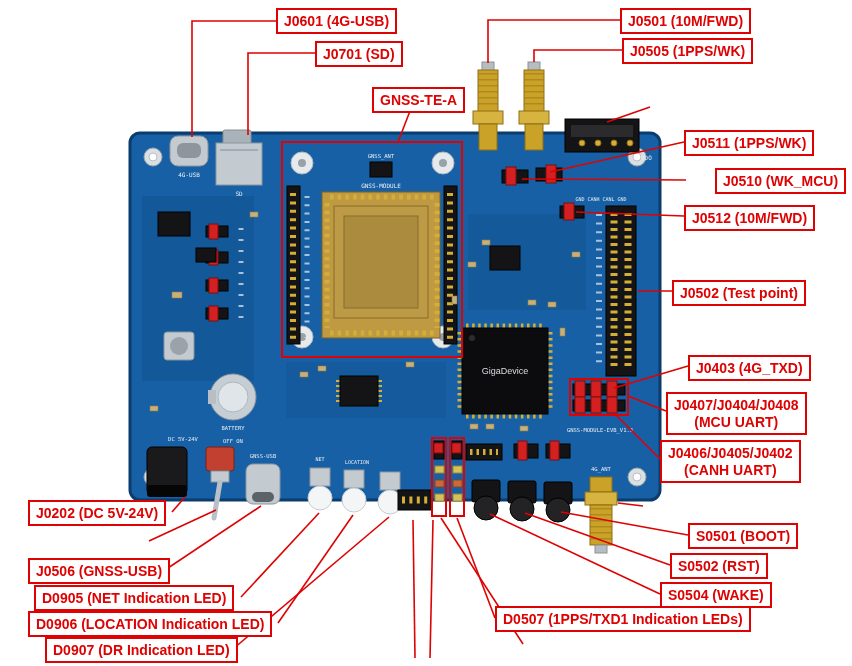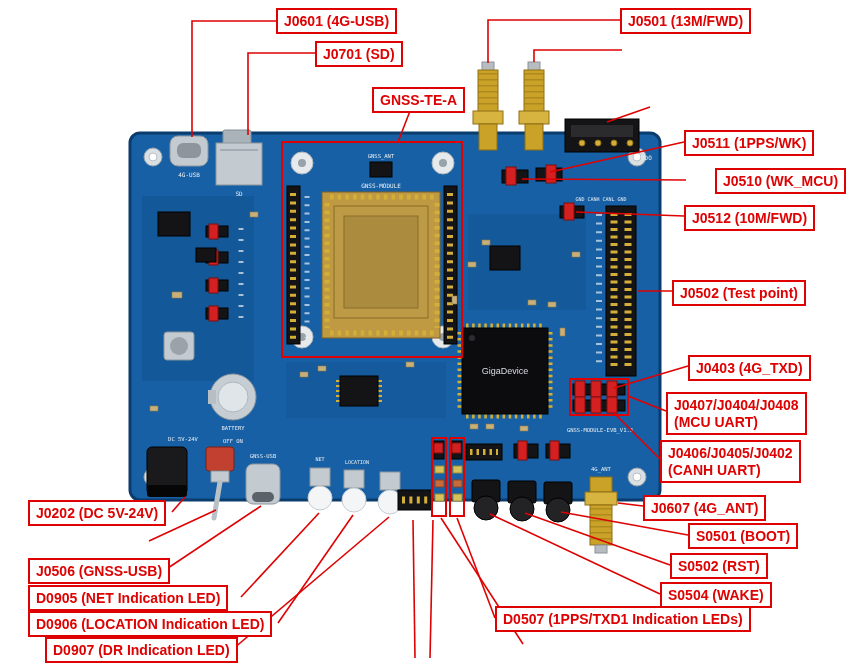--- a/index.html
+++ b/index.html
@@ -9,21 +9,21 @@
     --silver:#c3cbd1;
   }
   *{box-sizing:border-box}
   html,body{margin:0;padding:0;background:#fff}
   .stage{position:relative;width:852px;height:666px;background:#fff;overflow:hidden;
          font-family:"Liberation Sans",sans-serif}
   .stage svg{position:absolute;left:0;top:0}
   .callout{position:absolute;z-index:5;border:2px solid var(--accent-red);
            color:var(--accent-red);background:#fff;font-weight:700;font-size:14px;
            line-height:17px;padding:3px 6px 2px;white-space:nowrap}
-  .callout.two{}
+  .callout.two{text-align:center}
   .leader{stroke:var(--accent-red);stroke-width:1.6;fill:none}
   .redbox{stroke:var(--accent-red);stroke-width:2;fill:none}
   .silk{fill:#e9eef2;font-family:"DejaVu Sans Mono",monospace}
   .silkdash{stroke:#e9eef2;opacity:.7}
   .pcb{fill:var(--pcb-blue);stroke:#0b3c6e;stroke-width:3}
   .metal{fill:var(--silver);stroke:#8b959c;stroke-width:1}
   .black{fill:#141416;stroke:#000;stroke-width:1}
   .gold{fill:var(--gold);stroke:#8f6f14;stroke-width:1}
   .goldnut{fill:#d7b440;stroke:#8f6f14;stroke-width:1}
   .redcap{fill:#d42020;stroke:#7e0f0f;stroke-width:1}
@@ -359,43 +359,43 @@
     <polyline class="leader" points="278,623 353,515"></polyline>
     <polyline class="leader" points="233,649 389,517"></polyline>
     <polyline class="leader" points="413,520 415,658"></polyline>
     <polyline class="leader" points="433,520 430,658"></polyline>
   </g>
 </svg>
 
 <div class="callout" style="left:276px;top:8px">J0601 (4G-USB)</div>
 <div class="callout" style="left:315px;top:41px">J0701 (SD)</div>
 <div class="callout" style="left:372px;top:87px">GNSS-TE-A</div>
-<div class="callout" style="left:620px;top:8px">J0501 (13M/FWD)</div>
+<div class="callout" style="left:620px;top:8px">J0501 (10M/FWD)</div>
+<div class="callout" style="left:622px;top:38px">J0505 (1PPS/WK)</div>
 
 <div class="callout" style="left:684px;top:130px">J0511 (1PPS/WK)</div>
 <div class="callout" style="left:715px;top:168px">J0510 (WK_MCU)</div>
 <div class="callout" style="left:684px;top:205px">J0512 (10M/FWD)</div>
 <div class="callout" style="left:672px;top:280px">J0502 (Test point)</div>
 <div class="callout" style="left:688px;top:355px">J0403 (4G_TXD)</div>
 
 <div class="callout two" style="left:666px;top:392px">
   <div>J0407/J0404/J0408</div>
   <div>(MCU UART)</div>
 </div>
 <div class="callout two" style="left:660px;top:440px">
   <div>J0406/J0405/J0402</div>
   <div>(CANH UART)</div>
 </div>
 
-<div class="callout" style="left:643px;top:495px">J0607 (4G_ANT)</div>
 <div class="callout" style="left:688px;top:523px">S0501 (BOOT)</div>
 <div class="callout" style="left:670px;top:553px">S0502 (RST)</div>
 <div class="callout" style="left:660px;top:582px">S0504 (WAKE)</div>
 
 <div class="callout" style="left:28px;top:500px">J0202 (DC 5V-24V)</div>
 <div class="callout" style="left:28px;top:558px">J0506 (GNSS-USB)</div>
-<div class="callout" style="left:28px;top:585px">D0905 (NET Indication LED)</div>
+<div class="callout" style="left:34px;top:585px">D0905 (NET Indication LED)</div>
 <div class="callout" style="left:28px;top:611px">D0906 (LOCATION Indication LED)</div>
 <div class="callout" style="left:45px;top:637px">D0907 (DR Indication LED)</div>
 
 <div class="callout" style="left:495px;top:606px">D0507 (1PPS/TXD1 Indication LEDs)</div>
 
 </div>
 
 </body></html>

